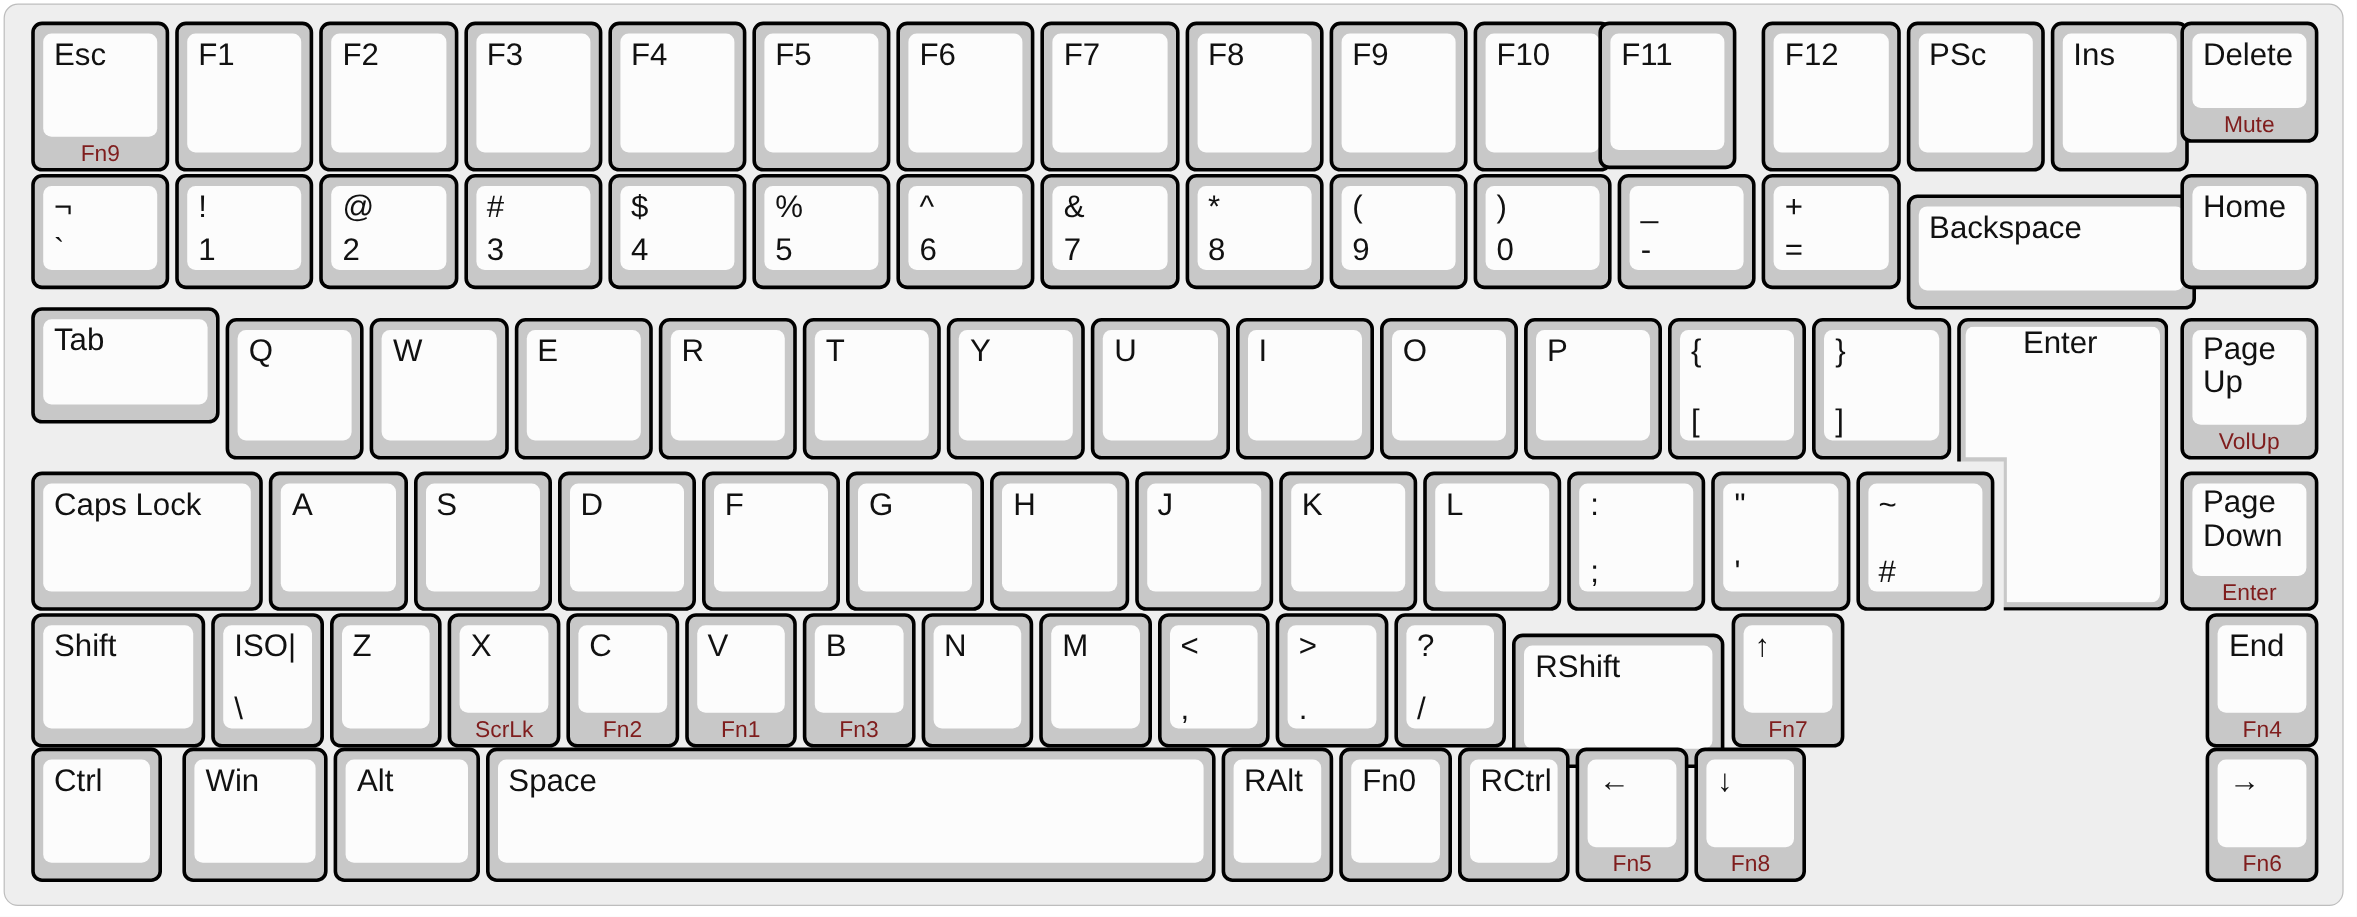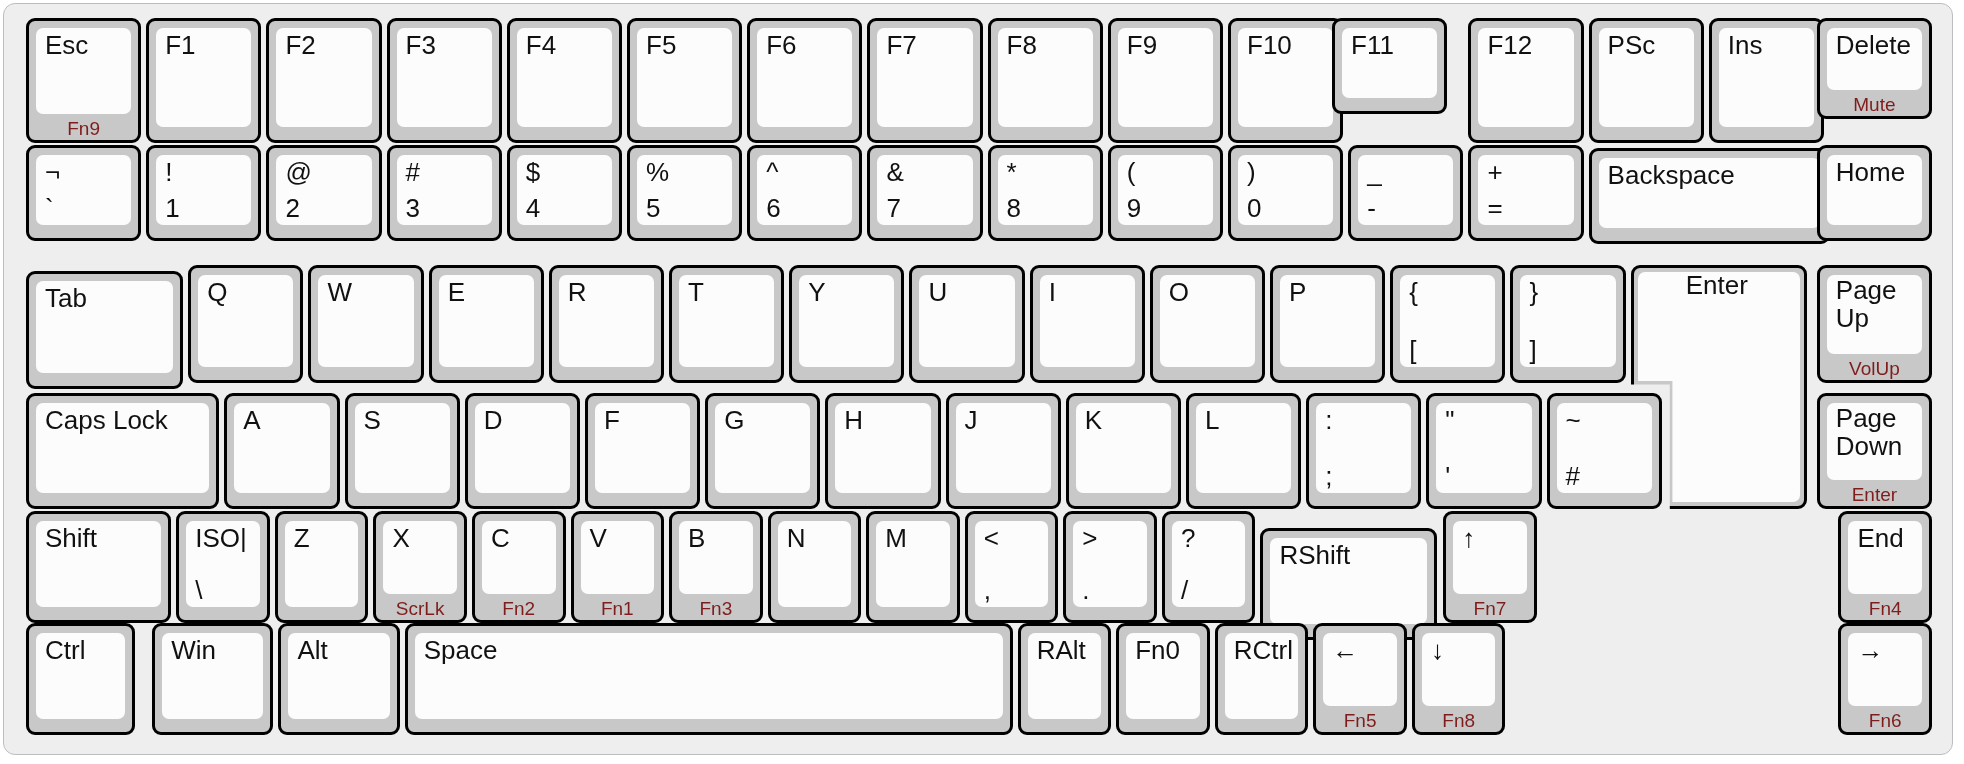--- a/index.html
+++ b/index.html
@@ -145,21 +145,21 @@
     <div class="key" style="left: 1103.8px; top: 14px; width: 115.2px; height: 125px;">
       <div class="cap tall">
         <div class="lbl">F9</div>
       </div>
     </div>
     <div class="key" style="left: 1224px; top: 14px; width: 115.2px; height: 125px;">
       <div class="cap tall">
         <div class="lbl">F10</div>
       </div>
     </div>
-    <div class="key" style="left: 1328px; top: 14px; width: 115.2px; height: 96px;">
+    <div class="key" style="left: 1328px; top: 14px; width: 115.2px; height: 123px;">
       <div class="cap tall">
         <div class="lbl">F11</div>
       </div>
     </div>
     <div class="key" style="left: 1464.4px; top: 14px; width: 115.2px; height: 125px;">
       <div class="cap tall">
         <div class="lbl">F12</div>
       </div>
     </div>
     <div class="key" style="left: 1584.6px; top: 14px; width: 115.2px; height: 125px;">
@@ -249,31 +249,31 @@
         <div class="lbl">_</div>
         <div class="sub">-</div>
       </div>
     </div>
     <div class="key" style="left: 1464.4px; top: 141px; width: 115.2px; height: 96px;">
       <div class="cap tall">
         <div class="lbl">+</div>
         <div class="sub">=</div>
       </div>
     </div>
-    <div class="key" style="left: 1584.6px; top: 144px; width: 241.41px; height: 96px;">
+    <div class="key" style="left: 1584.6px; top: 158px; width: 241.41px; height: 96px;">
       <div class="cap tall">
         <div class="lbl">Backspace</div>
       </div>
     </div>
     <div class="key" style="left: 1812.8px; top: 141px; width: 115.2px; height: 96px;">
       <div class="cap tall">
         <div class="lbl">Home</div>
       </div>
     </div>
-    <div class="key" style="left: 22px; top: 267px; width: 157.27px; height: 118px;">
+    <div class="key" style="left: 22px; top: 252px; width: 157.27px; height: 97px;">
       <div class="cap tall">
         <div class="lbl">Tab</div>
       </div>
     </div>
     <div class="key" style="left: 184.27px; top: 261px; width: 115.2px; height: 118px;">
       <div class="cap tall">
         <div class="lbl">Q</div>
       </div>
     </div>
     <div class="key" style="left: 304.47px; top: 261px; width: 115.2px; height: 118px;">

